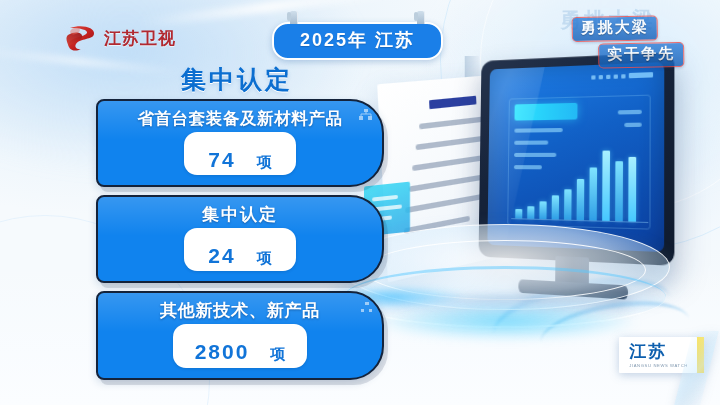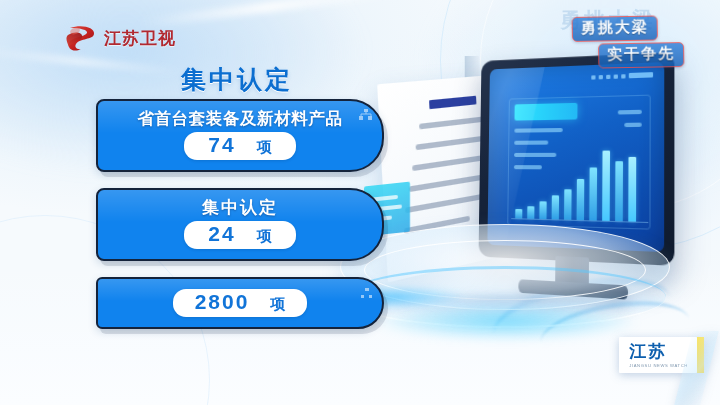--- a/index.html
+++ b/index.html
@@ -123,21 +123,21 @@
     color:#0b6ed0;
     text-shadow:0 1px 0 #ffffff, 0 2px 4px rgba(40,110,190,.2);
     white-space:nowrap;
   }
 
   
   #rows { position:absolute; left:96px; top:99px; z-index:29; }
   .row {
     position:relative;
     width:288px;
-    margin-bottom:16px;
+    margin-bottom:8px;
     background:#1083ee;
     border:2.6px solid #14233b;
     border-radius:8px 34px 34px 8px;
     box-shadow:4px 5px 0 rgba(16,34,58,.13), 0 3px 8px rgba(20,70,130,.18);
     padding:7px 14px 10px;
     overflow:hidden;
   }
   .row::before {
     content:"";
     position:absolute; left:0; right:0; top:0; height:46%;
@@ -155,21 +155,21 @@
     line-height:1.25;
   }
   .row-valuewrap {
     position:relative;
     display:flex; justify-content:center;
     margin-top:3px;
   }
   .row-pill {
     background:#ffffff;
     border-radius:13px;
-    padding:1px 22px 3px;
+    padding:16px 22px 3px;
     display:flex; align-items:baseline; gap:21px;
     box-shadow:0 1px 3px rgba(10,50,100,.2);
     min-width:112px; justify-content:center;
   }
   .row-num {
     color:#1174d8; font-size:21px; font-weight:bold;
     letter-spacing:2px; line-height:1.15;
   }
   .row-unit {
     color:#1174d8; font-size:15px; font-weight:bold;
@@ -454,20 +454,27 @@
     </div>
     <div class="logo-text">江苏卫视</div>
   </div>
 
   <div class="slogan-ghost">勇挑大梁</div>
   <div id="slogan">
     <div><span class="slogan-line">勇挑大梁</span></div>
     <div><span class="slogan-line slogan-l2">实干争先</span></div>
   </div>
 
+  <div id="header-badge">
+    <div class="clip clip-l"></div>
+    <div class="clip clip-r"></div>
+    <div class="hb-body">
+      <div class="hb-text">2025年 江苏</div>
+    </div>
+  </div>
 
   <div id="section-title">集中认定</div>
 
   <div id="scene">
 
     <div class="doc-edge"></div>
     <div class="doc">
       <div class="doc-head"></div>
       <div class="doc-line" style="left:34px; top:38px; width:122px;"></div>
       <div class="doc-line" style="left:30px; top:56px; width:126px;"></div>
@@ -558,20 +565,21 @@
     </div>
 
     <div class="row row-3">
       <div class="row-deco">
         <svg width="12" height="11" viewBox="0 0 12 11">
           <rect x="4" y="0" width="4" height="3" fill="#fff"></rect>
           <rect x="0" y="7" width="3" height="3" fill="#fff"></rect>
           <rect x="8" y="7" width="3" height="3" fill="#fff"></rect>
         </svg>
       </div>
+      <div class="row-label">其他新技术、新产品</div>
       <div class="row-valuewrap">
         <div class="row-pill">
           <span class="row-num">2800</span>
           <span class="row-unit">项</span>
         </div>
       </div>
     </div>
   </div>
 
   <div class="bug-swoosh"></div>

